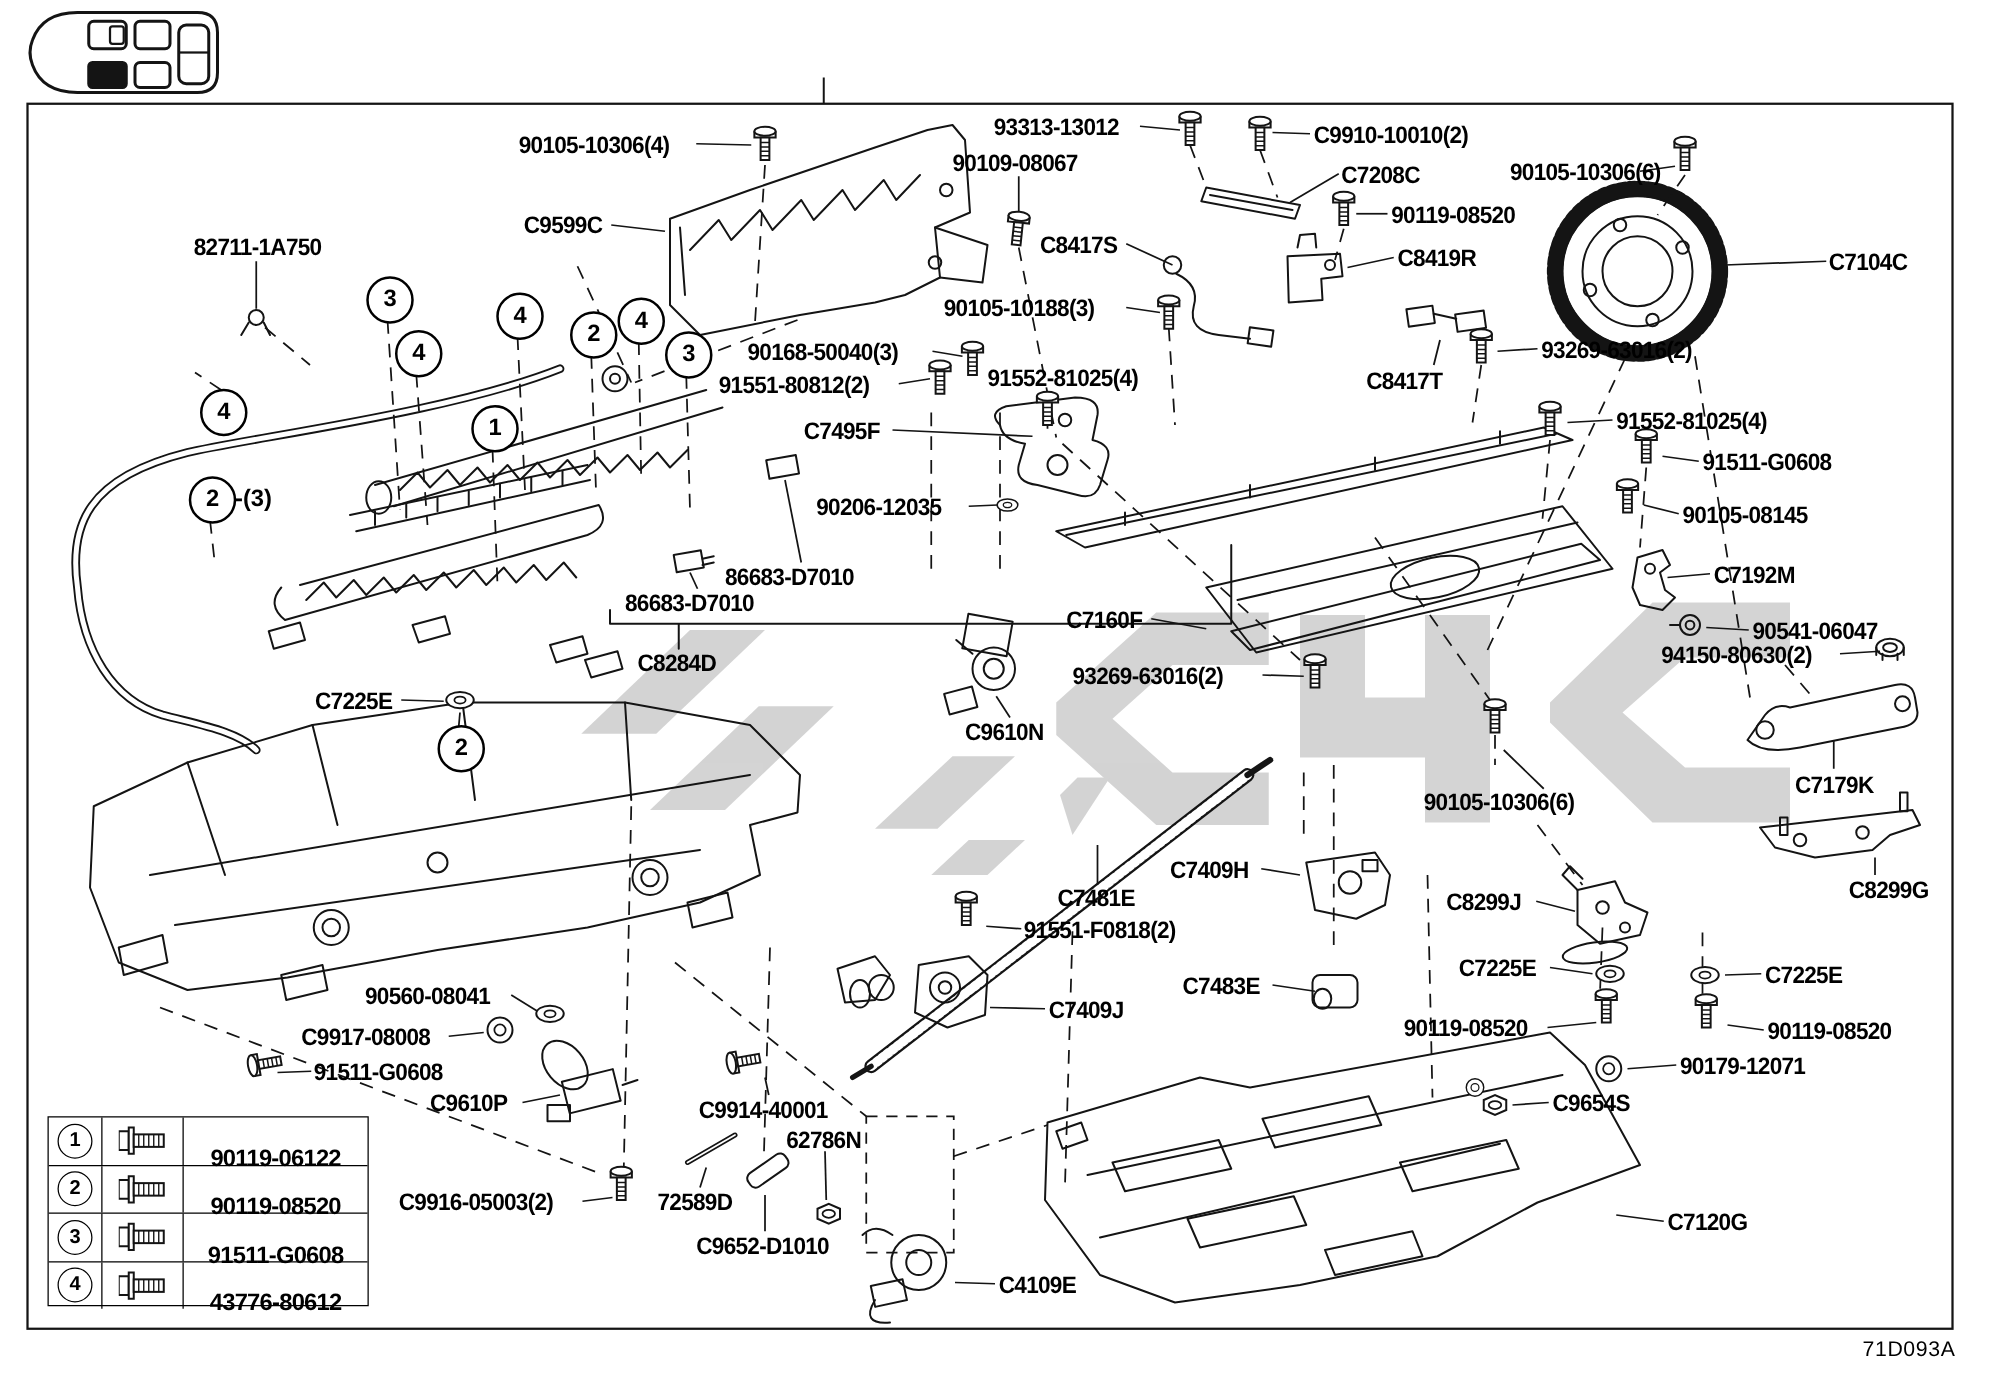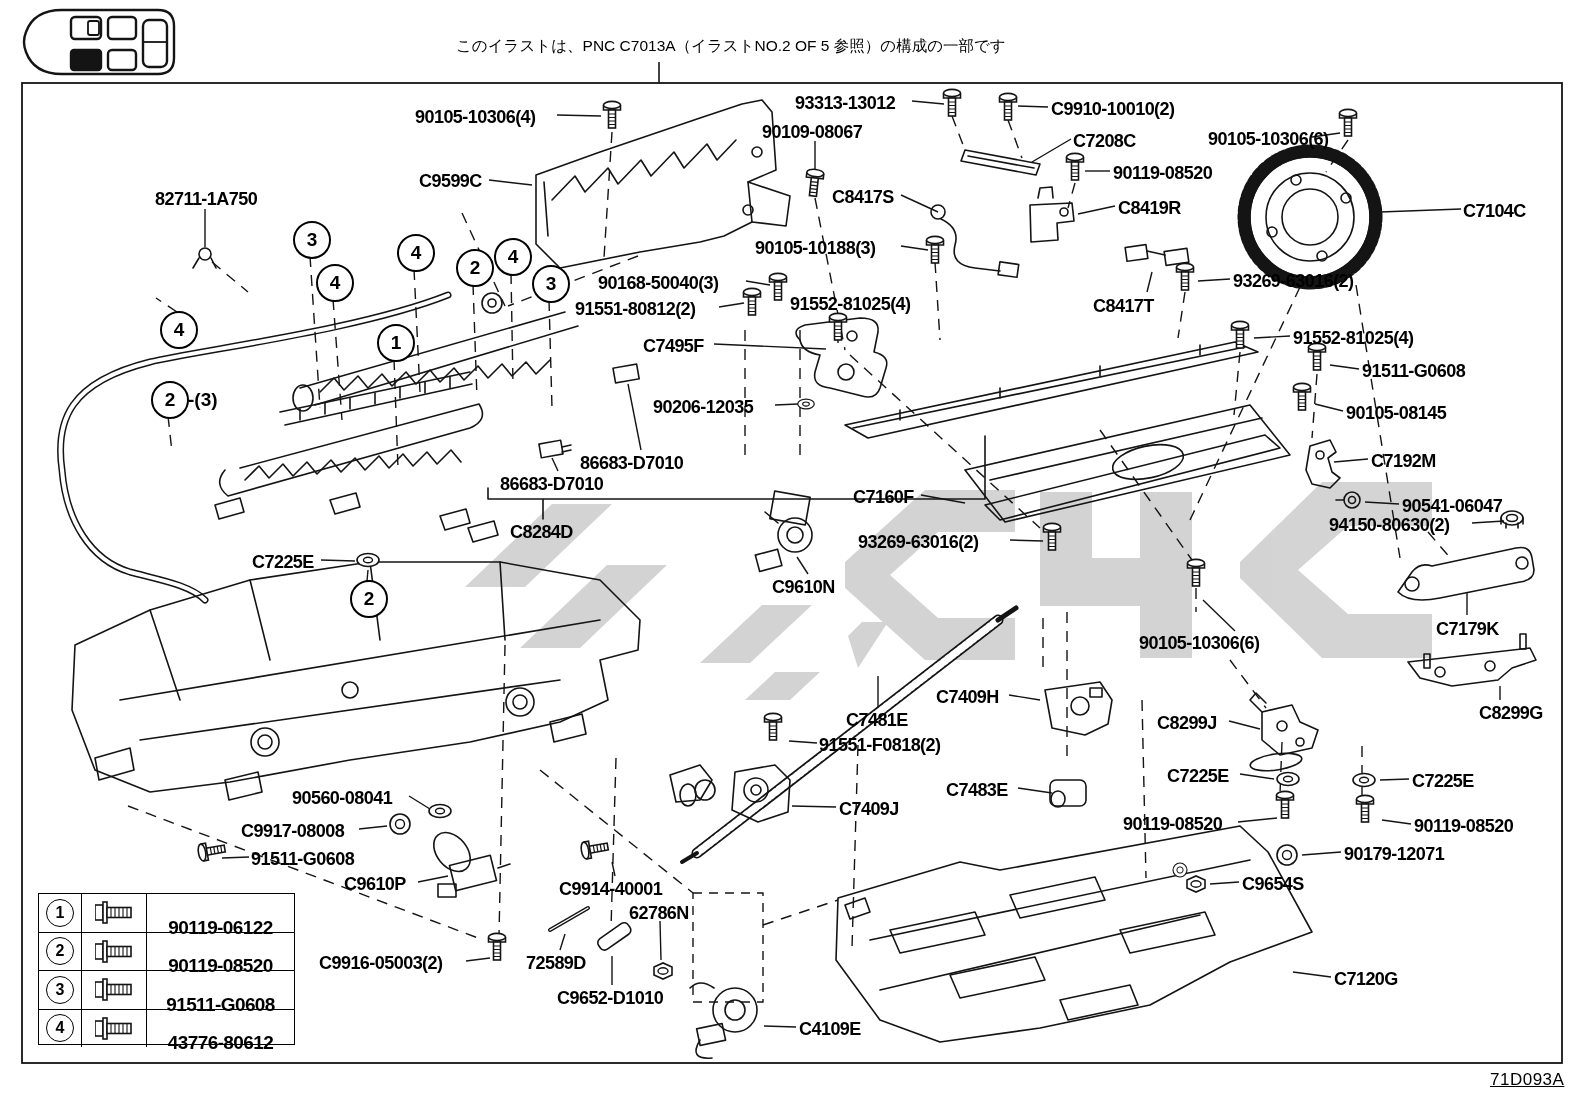--- a/index.html
+++ b/index.html
@@ -14,21 +14,21 @@
        font:bold 19px "Liberation Sans",sans-serif;z-index:4;}
   .csuffix{position:absolute;font:bold 19px "Liberation Sans",sans-serif;z-index:4;}
   #legend{position:absolute;left:38px;top:893px;width:255px;height:150px;border:1.8px solid #000;z-index:5;background:#fff;}
   .lrow{position:relative;height:37.5px;border-bottom:1.8px solid #000;display:flex;align-items:center;}
   .lrow:last-child{border-bottom:none;}
   .lc1{width:42px;display:flex;justify-content:center;align-items:center;border-right:1.8px solid #000;height:100%;}
   .lc2{width:64px;display:flex;justify-content:center;align-items:center;border-right:1.8px solid #000;height:100%;}
   .lc3{flex:1;text-align:center;font:bold 19px "Liberation Sans",sans-serif;letter-spacing:-.6px;margin-top:30px;}
   .lnum{width:26px;height:26px;border:1.8px solid #000;border-radius:50%;display:flex;align-items:center;
         justify-content:center;font:bold 16px "Liberation Sans",sans-serif;}
-  .doccode{position:absolute;font:17px "Liberation Sans",sans-serif;letter-spacing:.5px;z-index:5;text-decoration:underline;}
+  .doccode{position:absolute;font:17px "Liberation Sans",sans-serif;letter-spacing:.5px;z-index:5;}
 </style>
 </head>
 <body>
 
 <div id="stage">
 
 <svg id="art" width="1592" height="1099" viewBox="0 0 1592 1099">
   <defs>
     <g id="bolt">
       <path d="M-8.5,-3 V2 H8.5 V-3" fill="#fff" stroke="#141414" stroke-width="1.6"></path>
@@ -410,21 +410,20 @@
     <use href="#washer" transform="translate(1364,780)"></use>
     <use href="#washer" transform="translate(806,404) scale(0.75)"></use>
     <use href="#nut" transform="translate(1196,884)"></use>
     <use href="#nut" transform="translate(663,971)"></use>
     <use href="#grommet" transform="translate(400,824)"></use>
     <use href="#grommet" transform="translate(1287,855)"></use>
     <use href="#grommet" transform="translate(1180,870) scale(0.7)"></use>
   </g>
 </svg>
 
-<div class="note" style="left:456px;top:36px;">このイラストは、PNC C7013A（イラストNO.2  OF 5  参照）の構成の一部です</div>
 
 <div class="lbl" style="left:415px;top:106px;">90105-10306(4)</div>
 <div class="lbl" style="left:419px;top:170px;">C9599C</div>
 <div class="lbl" style="left:795px;top:92px;">93313-13012</div>
 <div class="lbl" style="left:762px;top:121px;">90109-08067</div>
 <div class="lbl" style="left:1051px;top:98px;">C9910-10010(2)</div>
 <div class="lbl" style="left:1073px;top:130px;">C7208C</div>
 <div class="lbl" style="left:1208px;top:128px;">90105-10306(6)</div>
 <div class="lbl" style="left:1113px;top:162px;">90119-08520</div>
 <div class="lbl" style="left:832px;top:186px;">C8417S</div>

